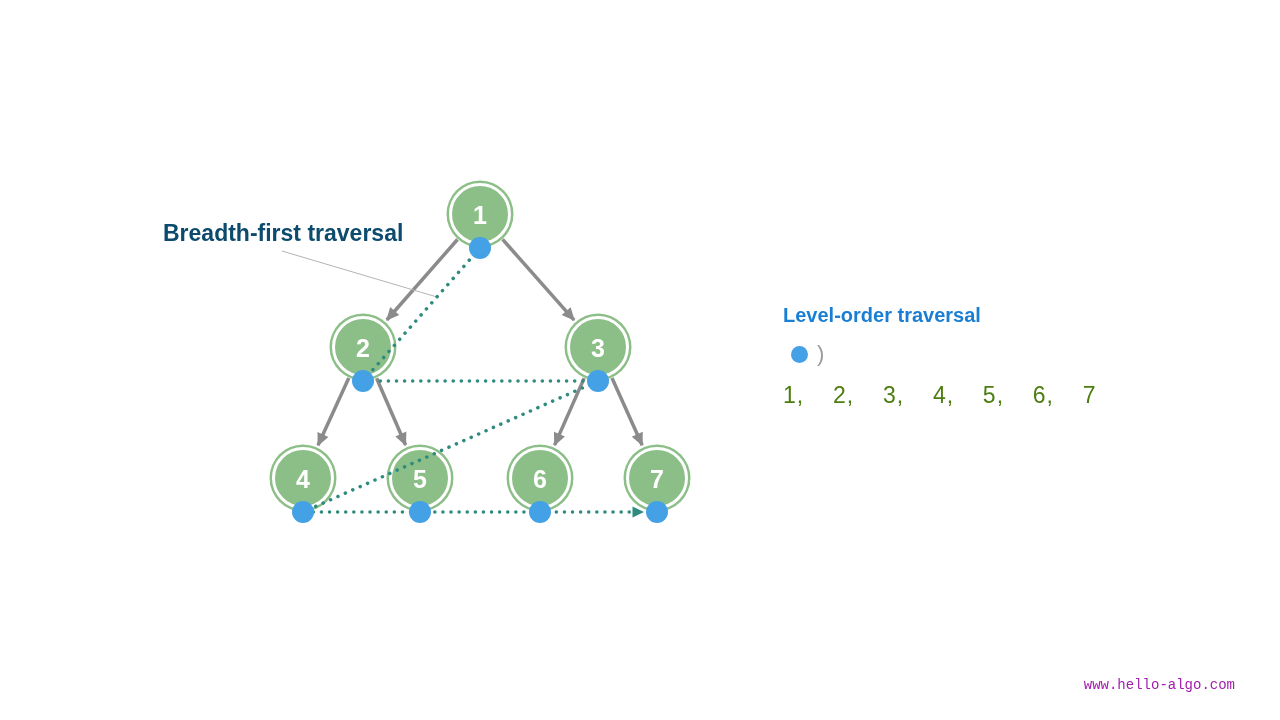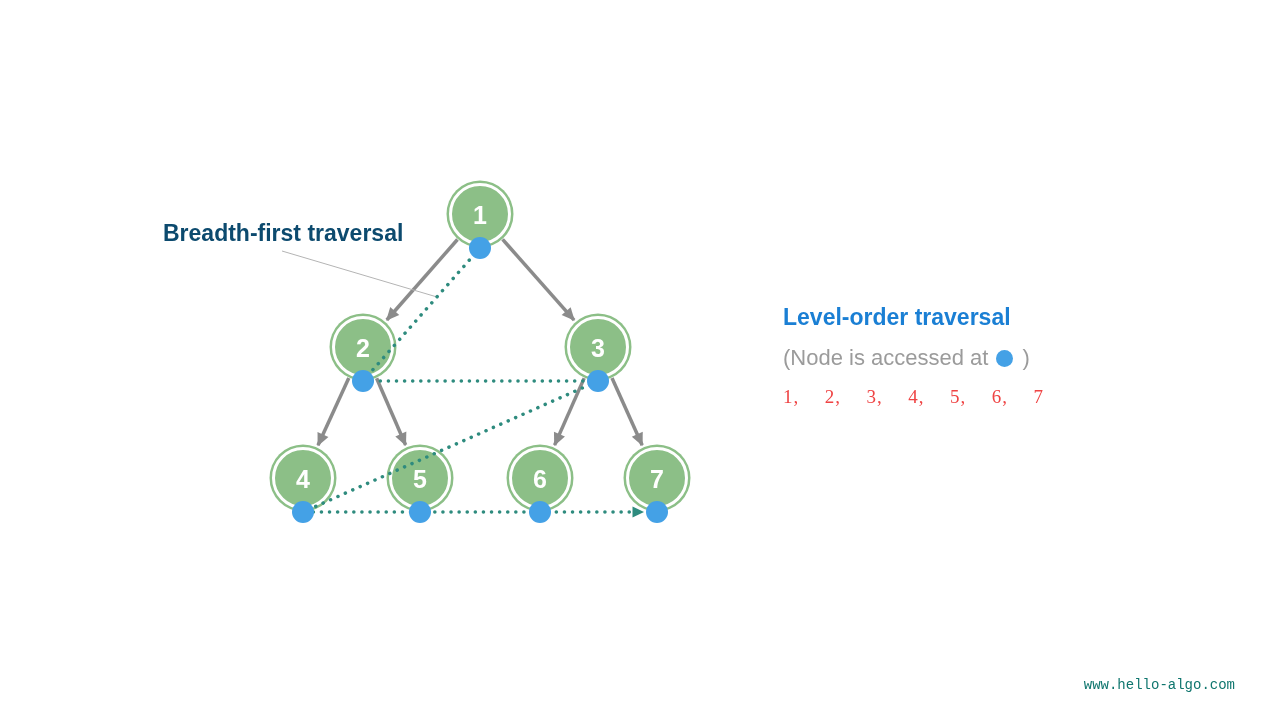--- a/index.html
+++ b/index.html
@@ -43,21 +43,21 @@
     position: absolute;
     left: 163px;
     top: 220px;
     font-size: 23px;
     font-weight: bold;
     color: #0c4a6e;
     white-space: nowrap;
   }
   .legend { position: absolute; left: 783px; top: 304px; }
   .legend-title {
-    font-size: 23px;
+    font-size: 20px;
     font-weight: bold;
     color: #1a7fd4;
     white-space: nowrap;
   }
   .legend-note {
     margin-top: 14px;
     font-size: 22px;
     color: #9b9b9b;
     white-space: nowrap;
     display: flex;
@@ -66,34 +66,33 @@
   .legend-dot {
     display: inline-block;
     width: 17px;
     height: 17px;
     border-radius: 50%;
     background: #44a1e6;
     margin: 0 9px 0 8px;
   }
   .legend-seq {
     margin-top: 15px;
-    font-size: 19px;
-    color: #ef4444;
+    font-size: 23px;
+    color: #4d7c0f;
     letter-spacing: 1px;
     word-spacing: 7px;
     white-space: pre;
-    font-family: Liberation Serif, serif;
   }
   .watermark {
     position: absolute;
     right: 45px;
     bottom: 27px;
     font-family: "Liberation Mono", monospace;
     font-size: 14px;
-    color: #0f766e;
+    color: #a21caf;
   }
 </style>
 </head>
 <body>
 
 <div class="stage">
 
   <svg class="diagram-svg" width="1280" height="720" viewBox="0 0 1280 720">
     <defs>
       <marker id="arrowGray" markerUnits="userSpaceOnUse" markerWidth="16" markerHeight="14" refX="13" refY="7" orient="auto">
@@ -164,21 +163,20 @@
       <circle class="access-dot" cx="540" cy="512" r="11"></circle>
       <circle class="access-dot" cx="657" cy="512" r="11"></circle>
     </g>
   </svg>
 
   <div class="green-label">Breadth-first traversal</div>
 
   <div class="legend">
     <div class="legend-title">Level-order traversal</div>
     <div class="legend-note">
-      <span>(Node is accessed at</span>
       <span class="legend-dot"></span>
       <span>)</span>
     </div>
     <div class="legend-seq">1,  2,  3,  4,  5,  6,  7</div>
   </div>
 
   <div class="watermark">www.hello-algo.com</div>
 
 </div>
 

